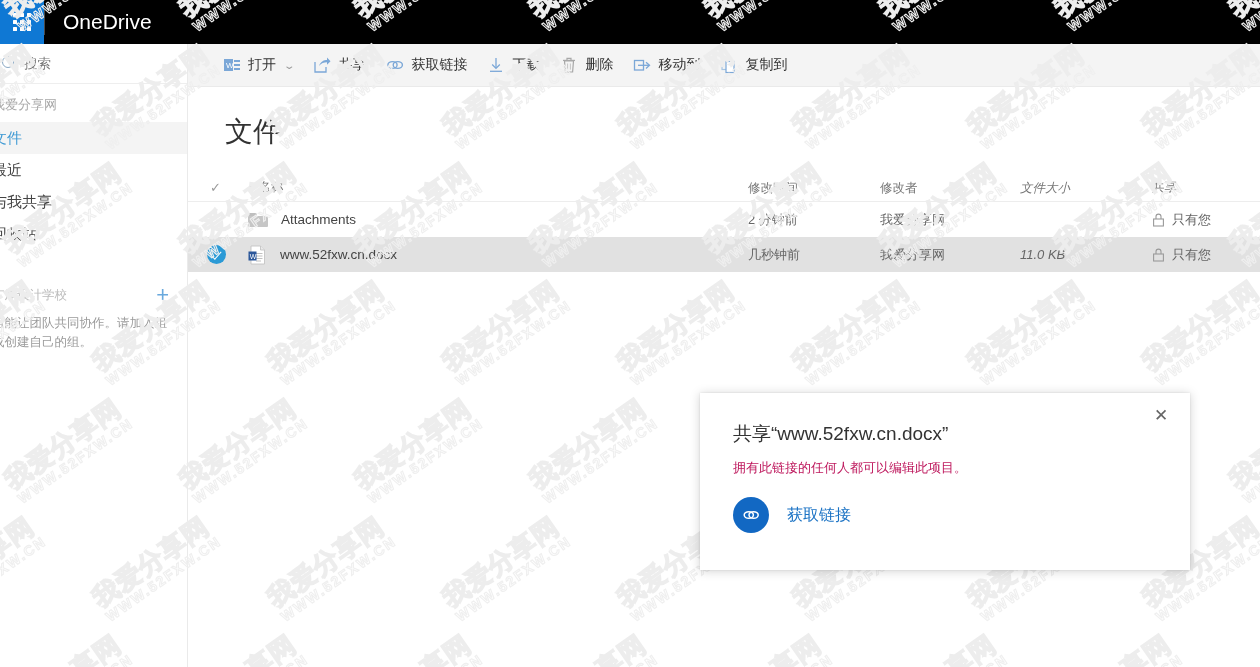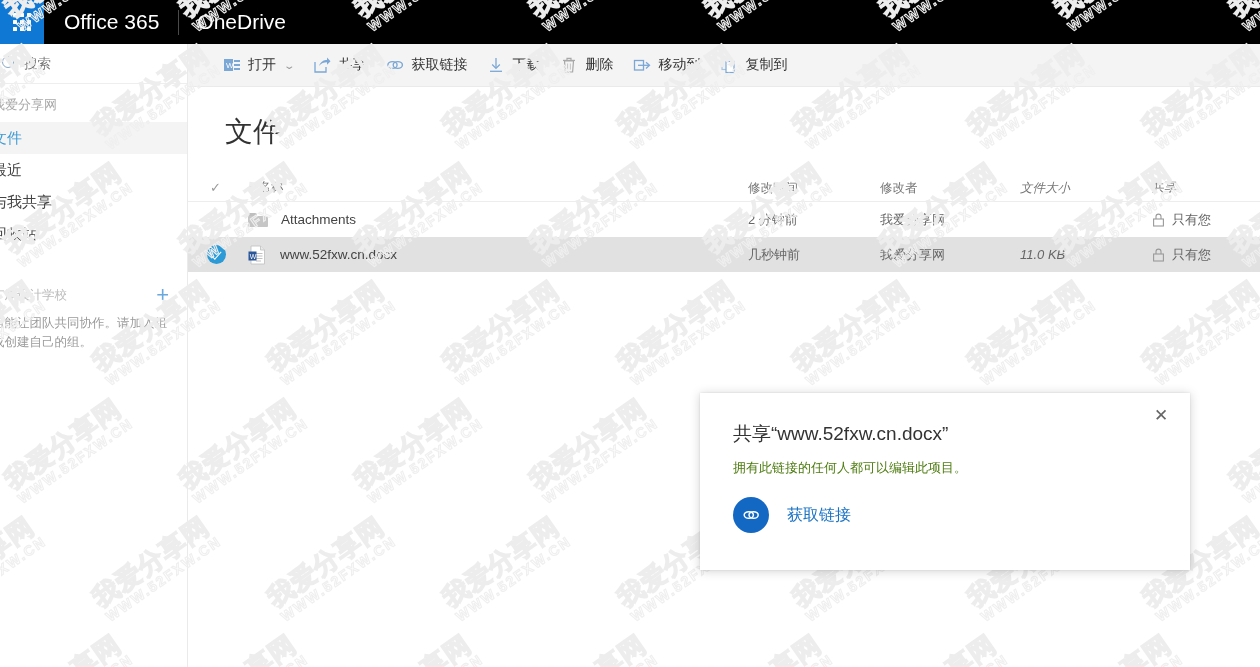--- a/index.html
+++ b/index.html
@@ -334,21 +334,21 @@
     font-weight: 300;
   }
   .dlg-title {
     font-size: 19px;
     color: #333333;
     padding: 28px 0 0 33px;
     font-weight: 400;
   }
   .dlg-sub {
     font-size: 13px;
-    color: #4d7c0f;
+    color: #be185d;
     padding: 12px 0 0 33px;
   }
   .dlg-action {
     display: flex; align-items: center;
     padding: 20px 0 0 33px;
     cursor: pointer;
   }
   .dlg-circle {
     width: 36px; height: 36px;
     border-radius: 50%;
@@ -372,21 +372,20 @@
         <i></i>
         <i></i>
         <i></i>
         <i></i>
         <i></i>
         <i></i>
         <i></i>
         <i></i>
     </div>
   </div>
-  <div class="suite-brand">Office 365</div>
   <div class="suite-sep"></div>
   <div class="suite-app">OneDrive</div>
 </div>
 
 <div class="leftnav">
   <div class="searchbox">
     <span class="search-ico"></span>
     <span class="search-label">搜索</span>
   </div>
   <div class="nav-owner">我爱分享网</div>

